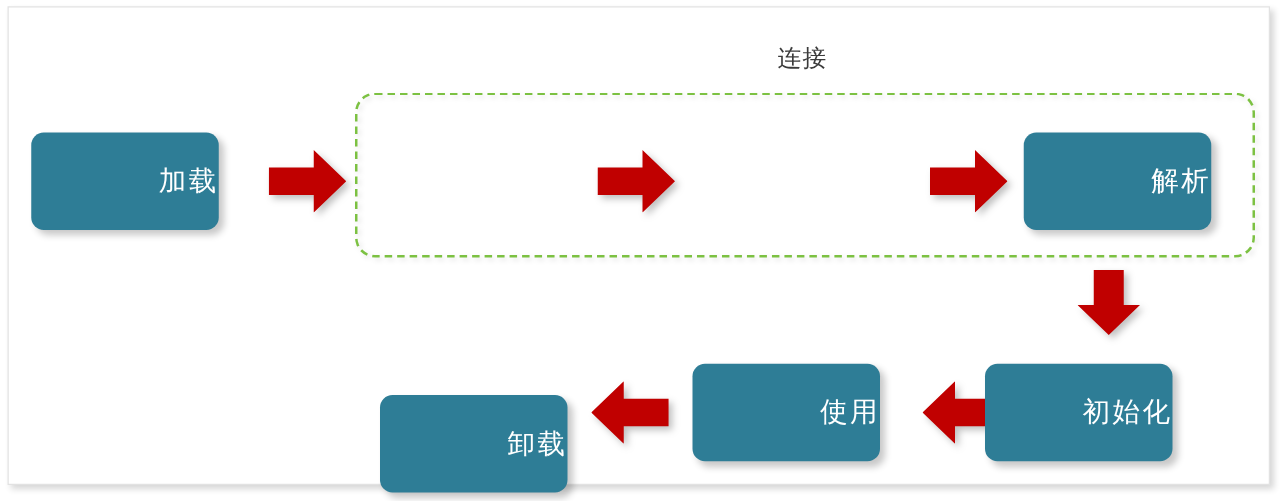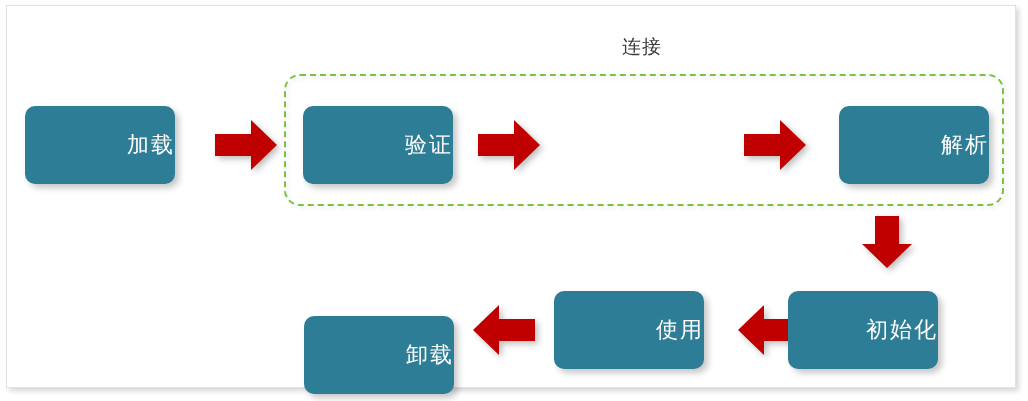--- a/index.html
+++ b/index.html
@@ -97,38 +97,35 @@
     <div class="node" style="left:18px; top:100px;">
       <span>加载</span>
     </div>
 
     <div class="arrow" style="left:208px; top:114px;">
       <svg width="62" height="50" viewBox="0 0 62 50" aria-hidden="true">
         <polygon points="0,14 36,14 36,0 62,25 36,50 36,36 0,36" fill="#C00000"></polygon>
       </svg>
     </div>
 
-    <div class="node" style="left:296px; top:100px;">
-      <span>验证</span>
-    </div>
 
     <div class="arrow" style="left:471px; top:114px;">
       <svg width="62" height="50" viewBox="0 0 62 50" aria-hidden="true">
         <polygon points="0,14 36,14 36,0 62,25 36,50 36,36 0,36" fill="#C00000"></polygon>
       </svg>
     </div>
 
 
     <div class="arrow" style="left:737px; top:114px;">
       <svg width="62" height="50" viewBox="0 0 62 50" aria-hidden="true">
         <polygon points="0,14 36,14 36,0 62,25 36,50 36,36 0,36" fill="#C00000"></polygon>
       </svg>
     </div>
 
-    <div class="node" style="left:832px; top:100px;">
+    <div class="node" style="left:812px; top:100px;">
       <span>解析</span>
     </div>
 
     <div class="arrow" style="left:855px; top:210px;">
       <svg width="50" height="52" viewBox="0 0 50 52" aria-hidden="true">
         <polygon points="13,0 37,0 37,28 50,28 25,52 0,28 13,28" fill="#C00000"></polygon>
       </svg>
     </div>
 
     <div class="node" style="left:297px; top:285px;margin-top:25px;">

